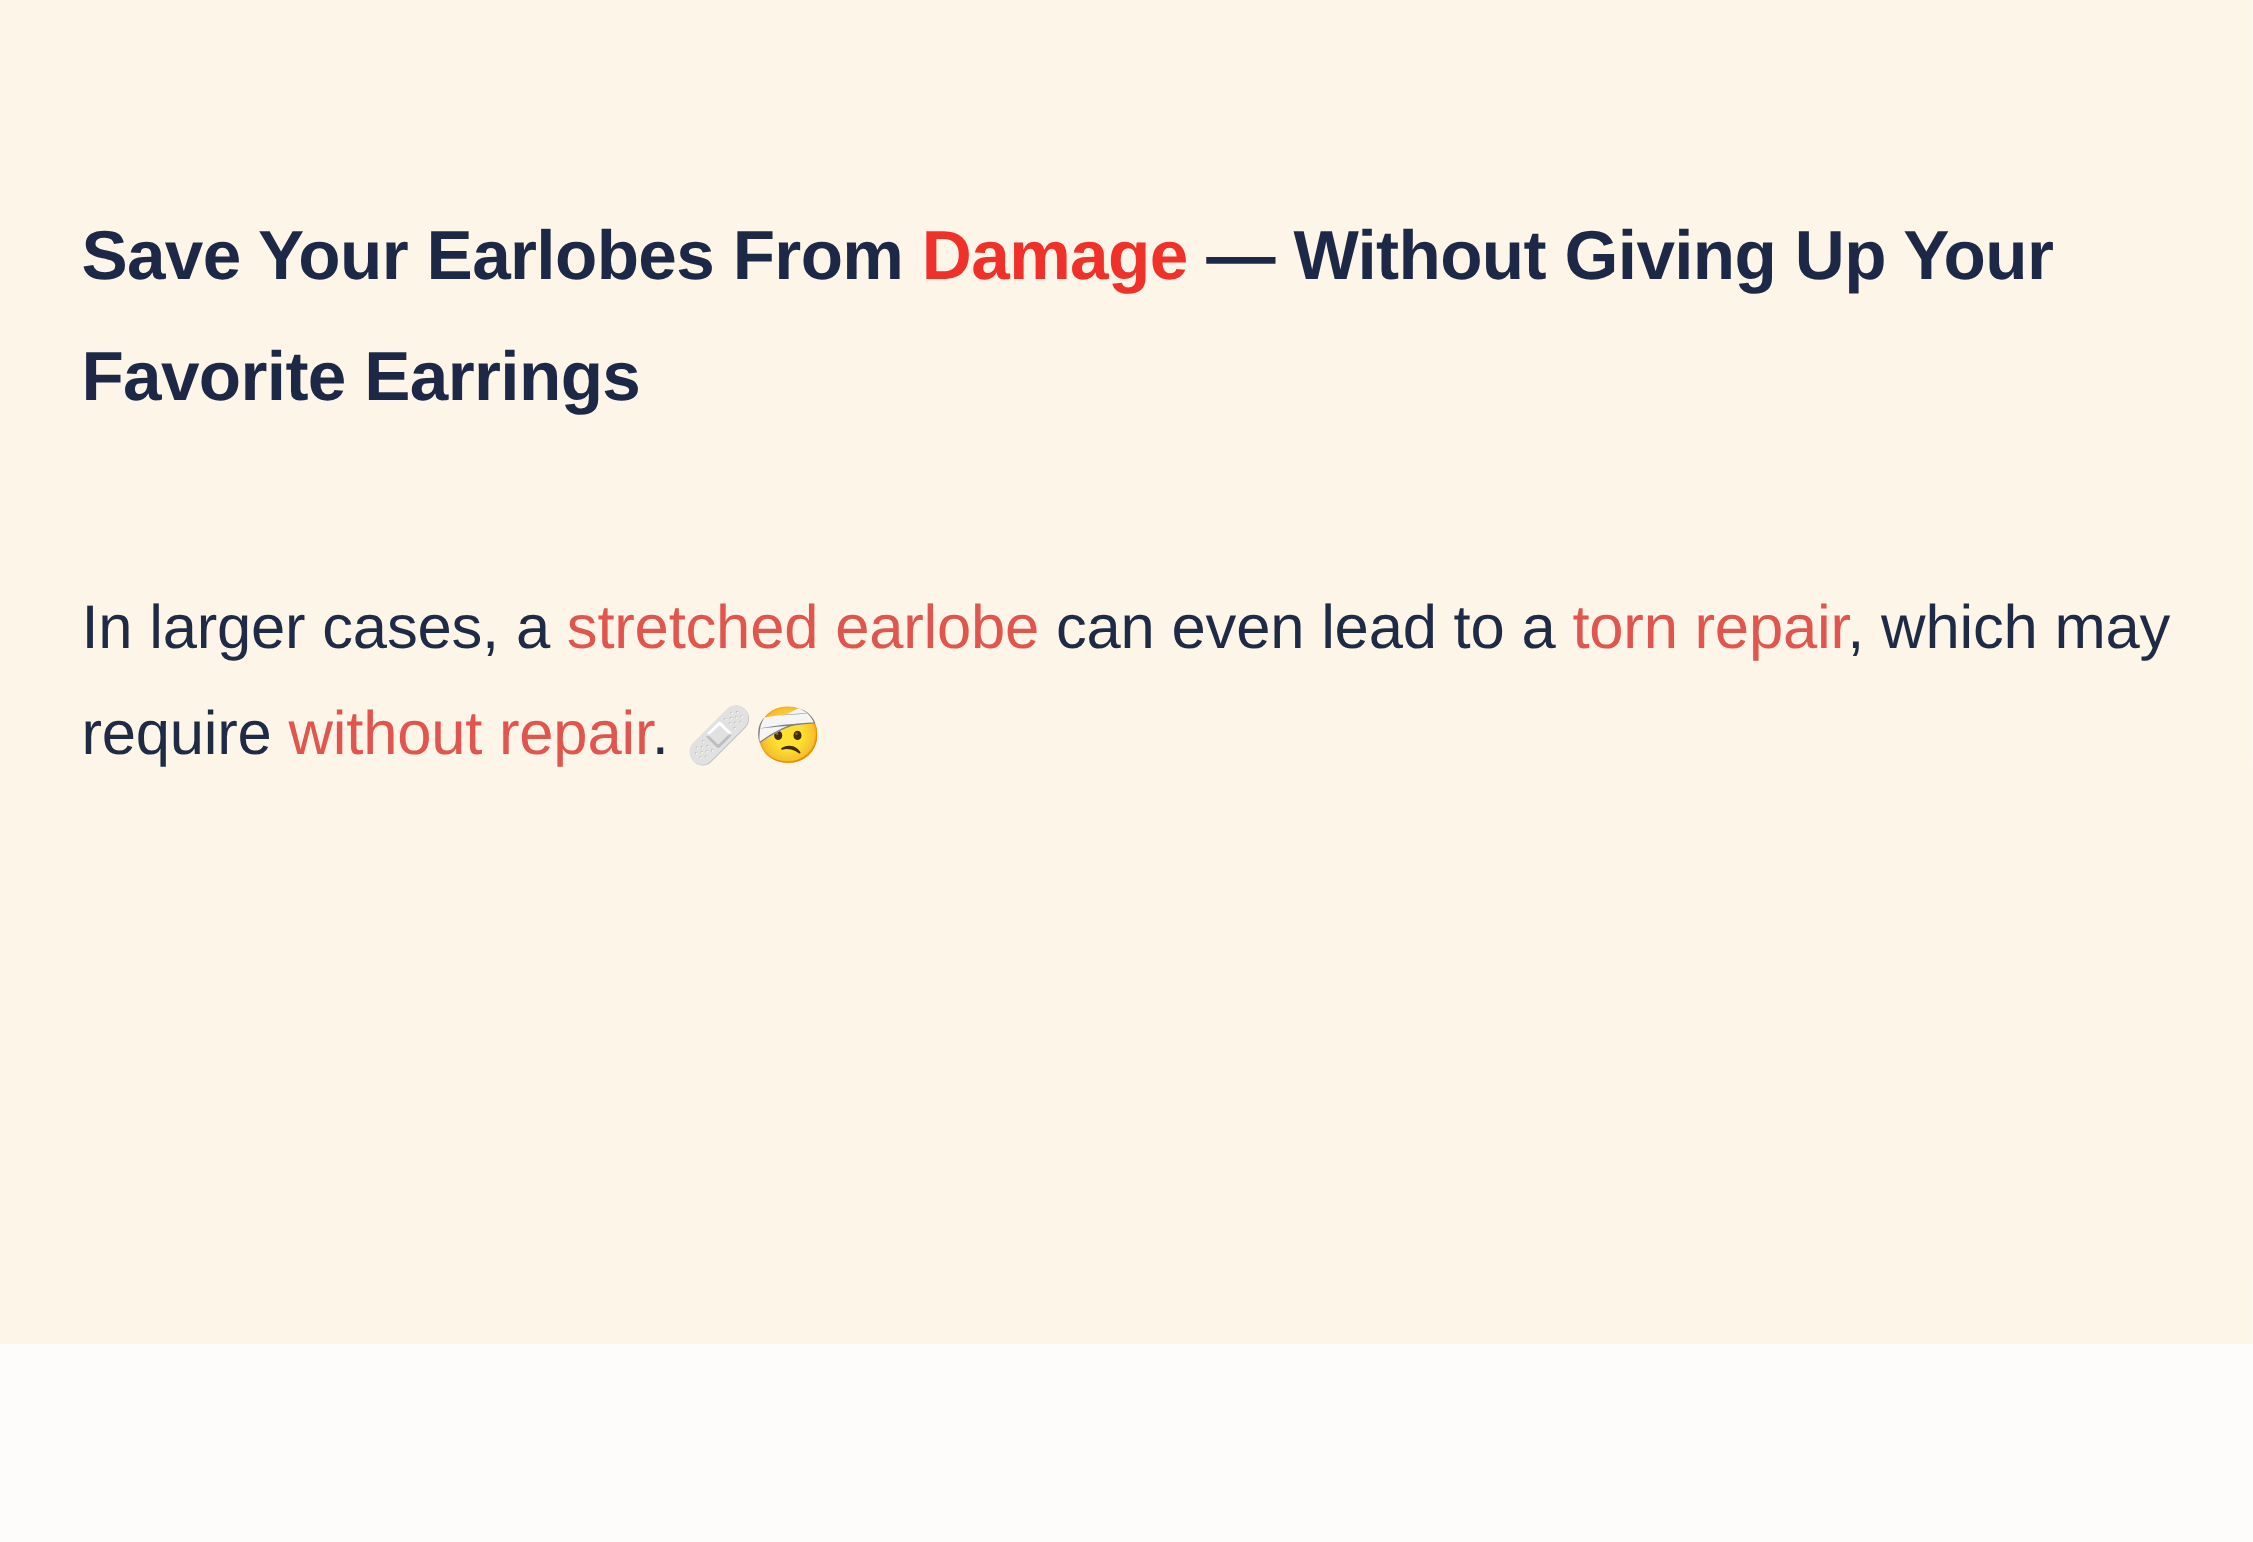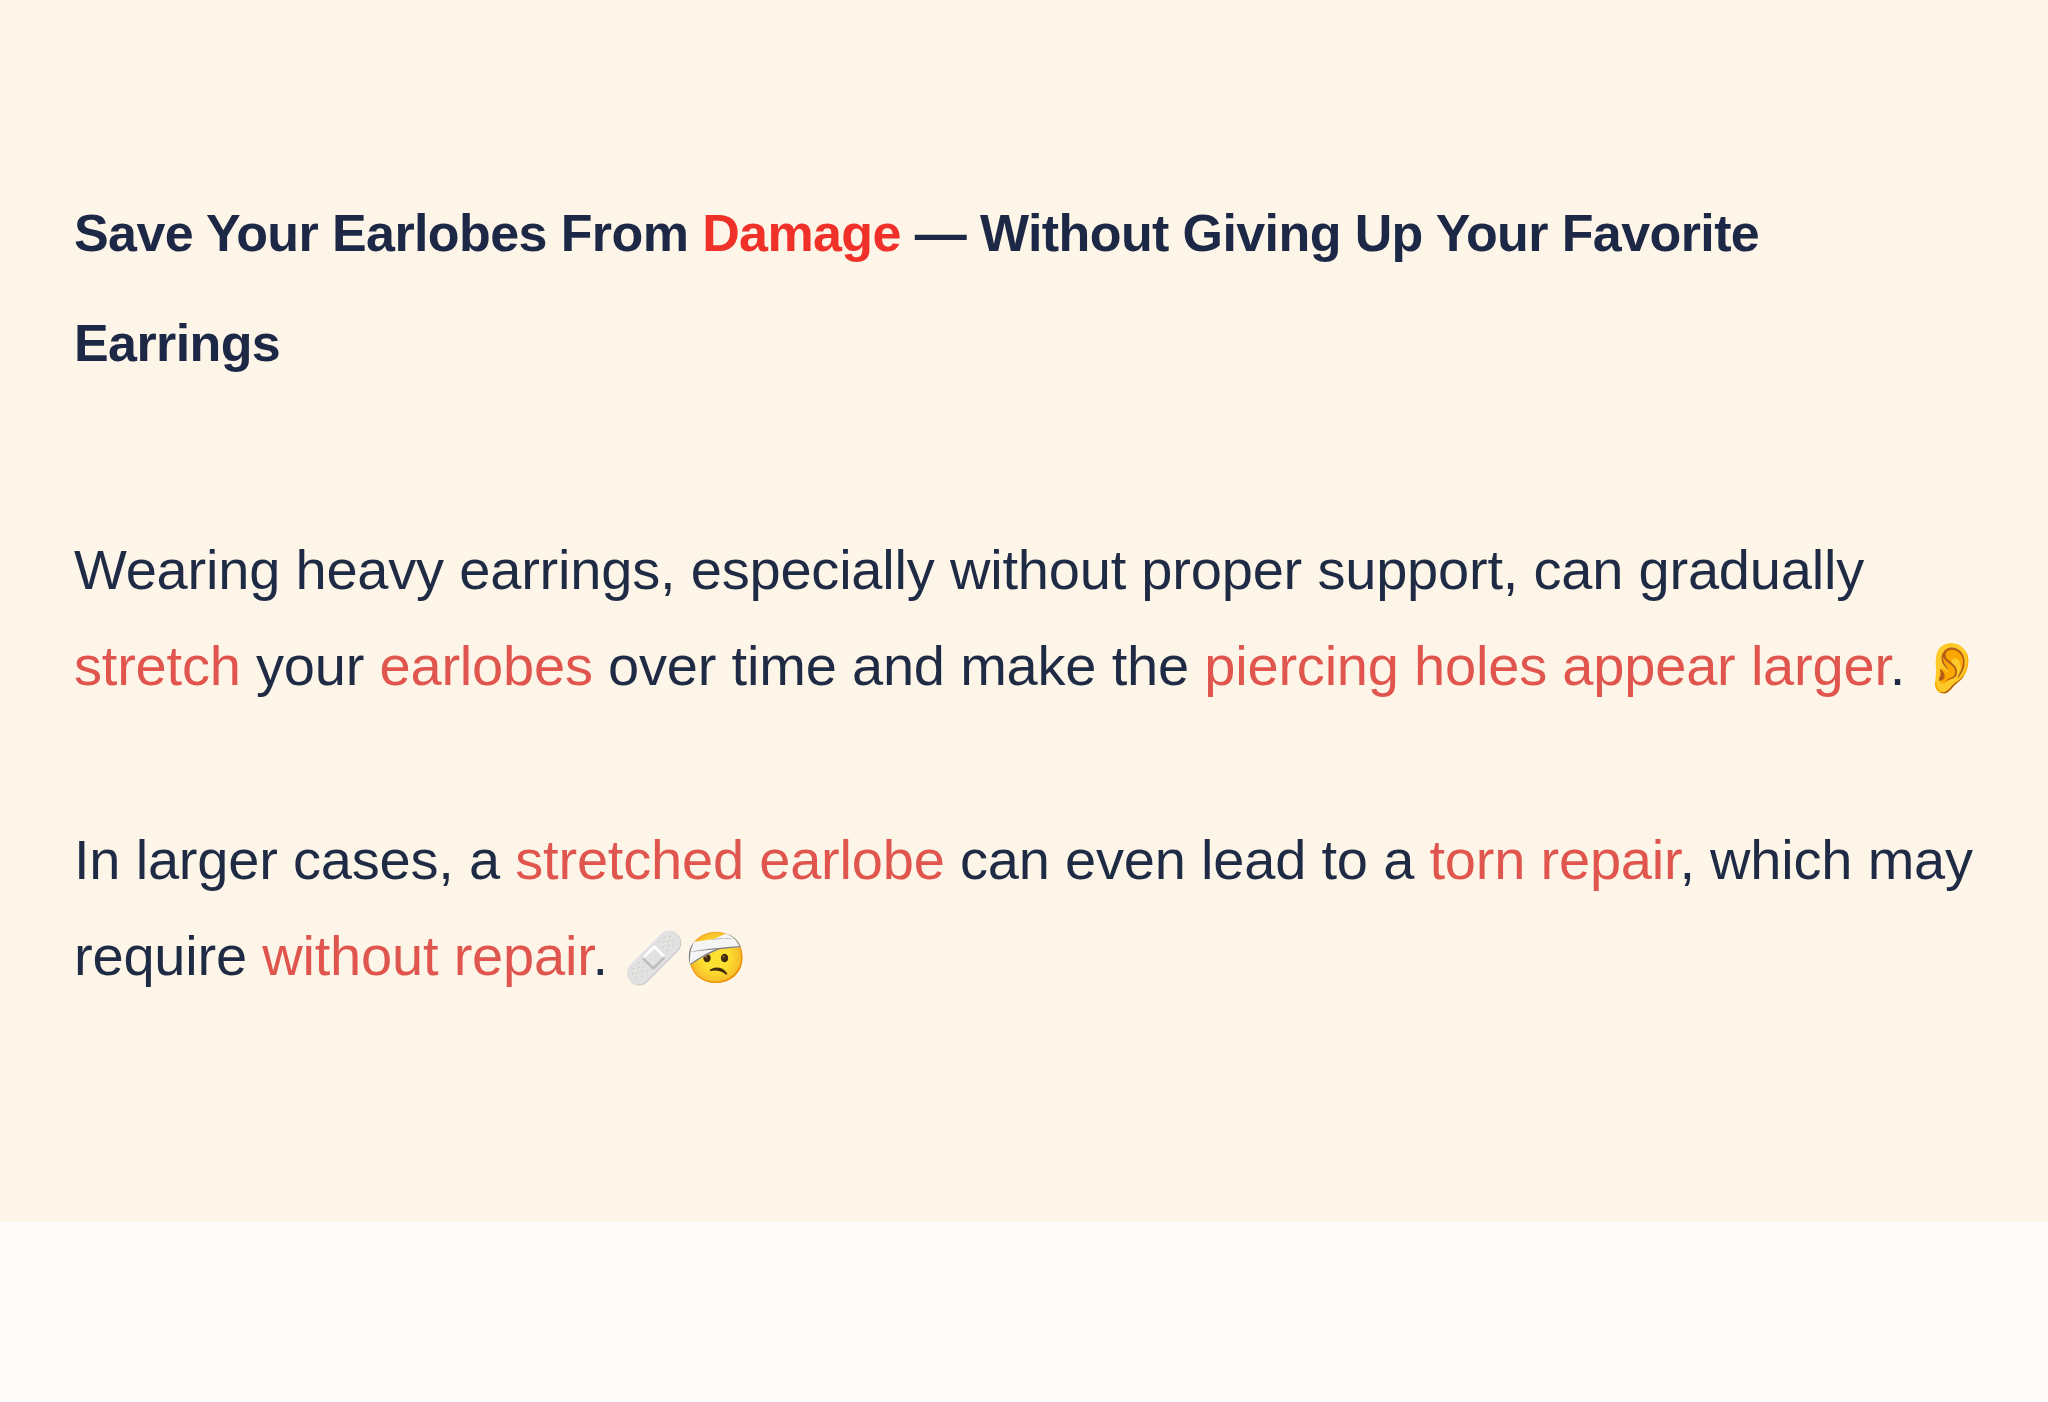--- a/index.html
+++ b/index.html
@@ -41,21 +41,21 @@
 
   
   .headline {
     margin: 0;
     position: absolute;
     top: 178px;
     left: 0;
     width: 1860px;
     font-family: "Liberation Sans", sans-serif;
     font-weight: 700;
-    font-size: 52px;
+    font-size: 63px;
     line-height: 110px;
     letter-spacing: -0.6px;
     color: #1c2845;
     white-space: normal;
   }
   .headline .accent {
     color: #ef3129;
   }
   .headline .dash {
     color: #1c2845;
@@ -107,21 +107,20 @@
 
   <div class="panel">
     <div class="panel-inner">
 
       <h1 class="headline">
         <span>Save Your Earlobes From </span><span class="accent">Damage</span><span class="dash"> —</span>
         <span>Without Giving Up Your Favorite Earrings</span>
       </h1>
 
       <div class="body-block">
-        <p class="para"><span>Wearing heavy earrings, especially without proper support, can gradually </span><span class="hl">stretch</span><span> your </span><span class="hl">earlobes</span><span> over time and make the </span><span class="hl">piercing holes appear larger</span><span>. </span><span class="emoji">👂</span></p>
         <p class="para"><span>In larger cases, a </span><span class="hl">stretched earlobe</span><span> can even lead to a </span><span class="hl">torn repair</span><span>, which may require </span><span class="hl">without repair</span><span>. </span><span class="emoji">🩹</span><span class="emoji">🤕</span></p>
       </div>
 
     </div>
   </div>
 
   <div class="bottom-strip"></div>
 
 </div>
 

